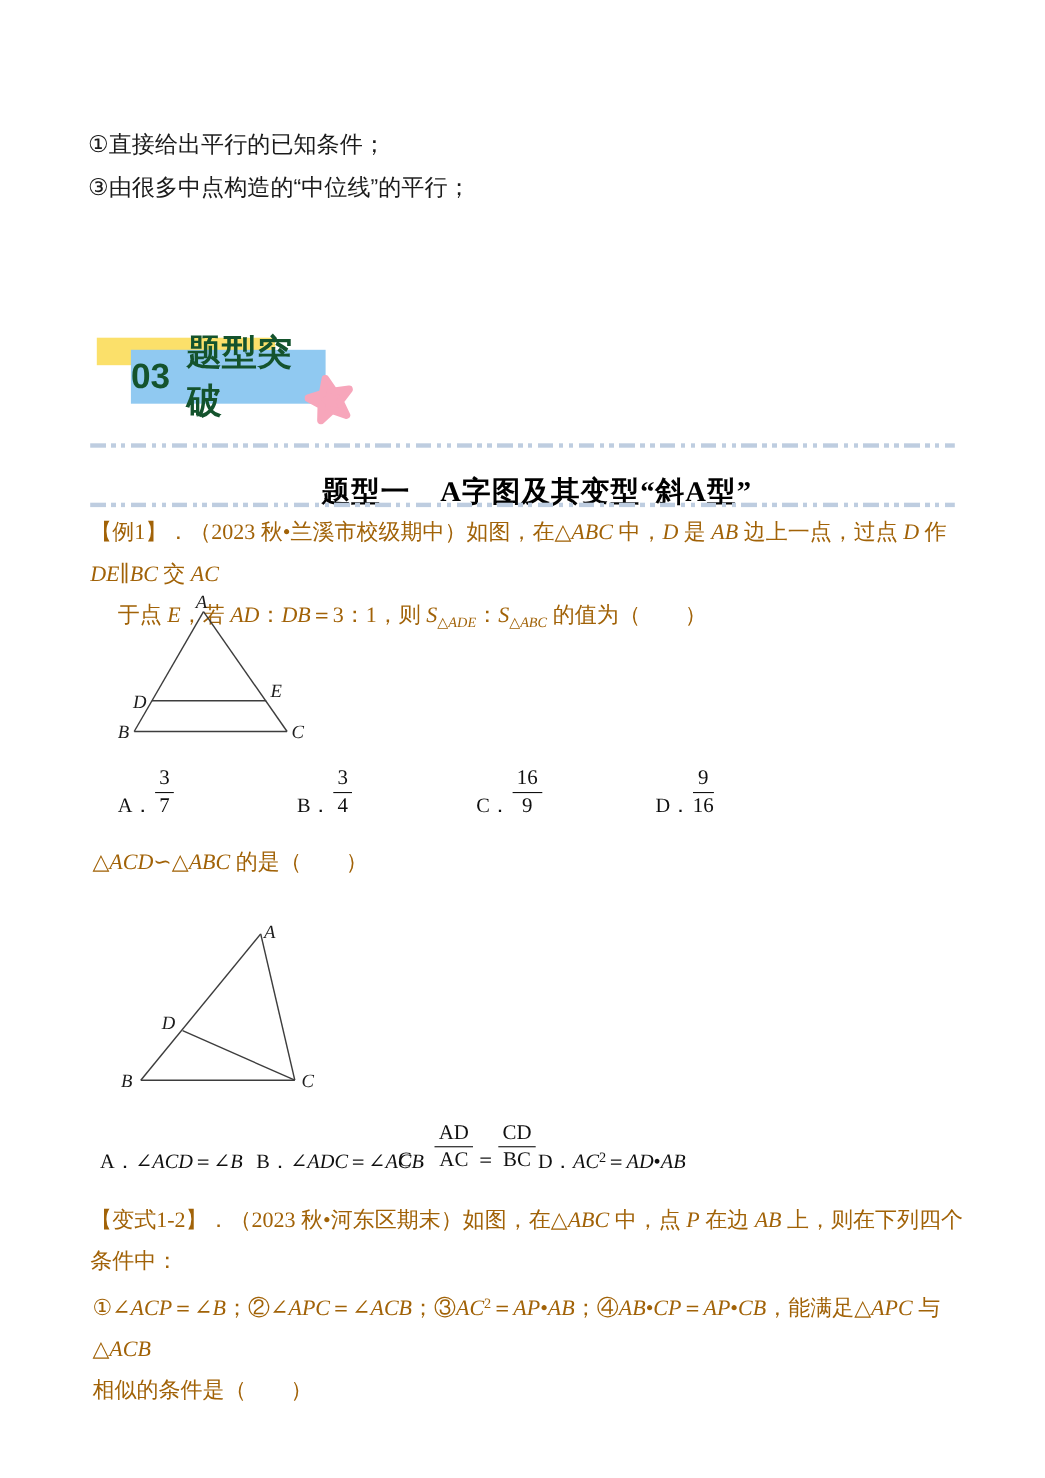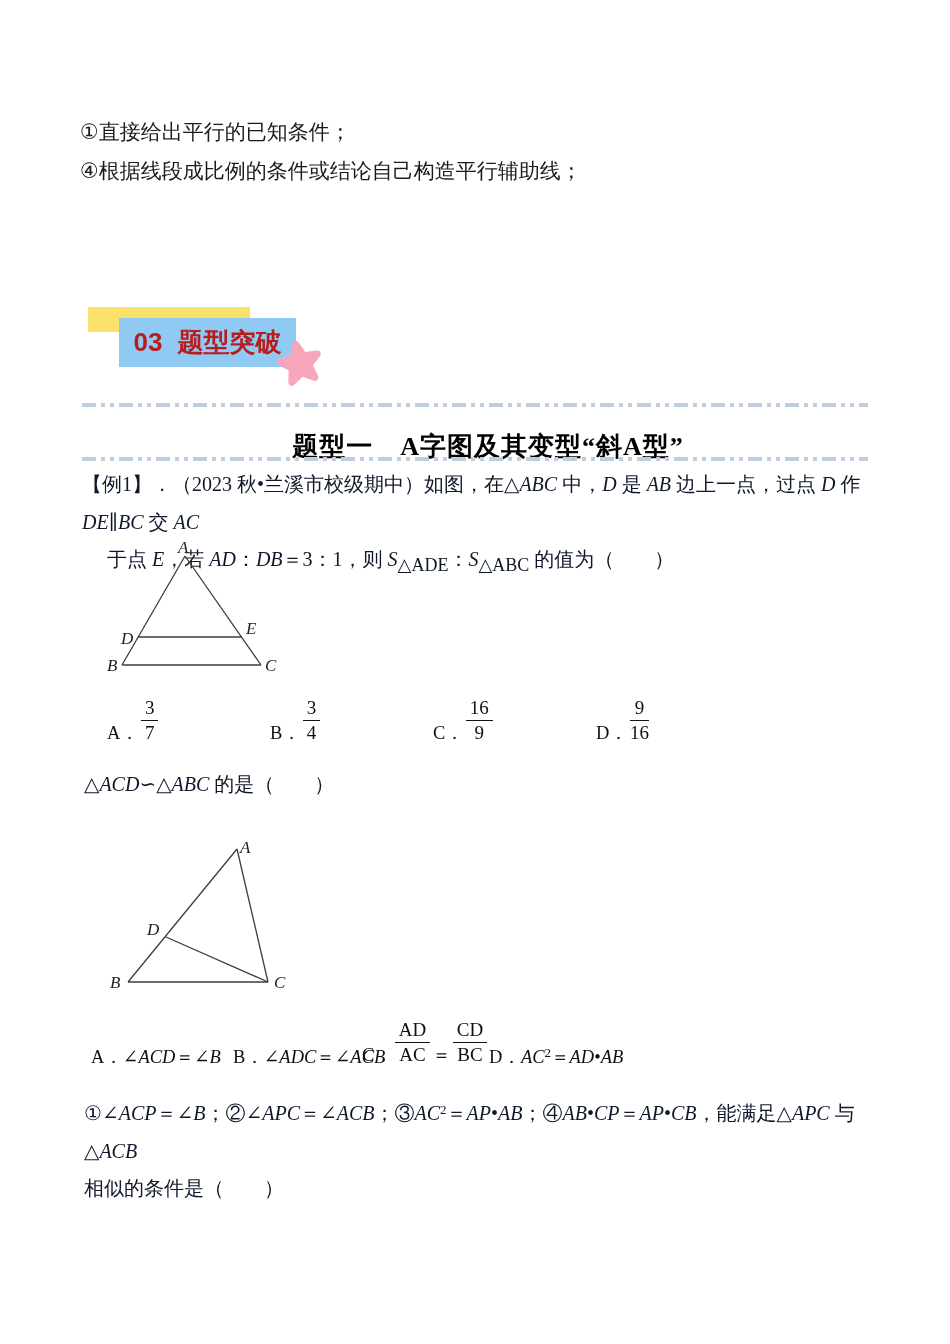--- a/index.html
+++ b/index.html
@@ -12,46 +12,46 @@
   .intro{
     position:absolute;left:80px;top:112px;width:820px;
     font:21px/39px "Liberation Sans","DejaVu Sans",sans-serif;color:#1b1b1b;
   }
   
   .badge-yellow{position:absolute;left:88px;top:307px;width:162px;height:25px;background:#FBE06A;}
   .badge-blue{
     position:absolute;left:119px;top:318px;width:177px;height:49px;background:#90C9F1;
     display:flex;align-items:center;justify-content:center;gap:15px;
     font-family:"Liberation Sans","DejaVu Sans",sans-serif;font-weight:bold;
-    font-size:26px;color:#b91c1c;
+    font-size:32px;color:#14532d;
   }
   .badge-star{position:absolute;left:277px;top:340px;}
   
   .sep{
     position:absolute;left:82px;width:786px;height:4px;
     background:repeating-linear-gradient(90deg,
       #BECDE0 0 14px, transparent 14px 19px,
       #BECDE0 19px 23px, transparent 23px 28px,
       #BECDE0 28px 32px, transparent 32px 37px);
   }
   .sep1{top:403px}.sep2{top:457px}
   .topic-title{
     position:absolute;left:82px;top:417px;width:786px;margin:13px;text-align:center;
     font:bold 26px/34px "Liberation Serif","DejaVu Serif",serif;color:#000;letter-spacing:1px;
   }
   
   .problem{
     position:absolute;left:82px;width:810px;
-    font-size:20px;line-height:37.5px;color:#0f172a;
+    font-size:20px;line-height:37.5px;color:#a16207;
   }
   .p-ex1{top:466px}.p-v11{top:766px}.p-v12{top:1091px}
   .cont{margin-left:25px}
   .cont2{margin-left:2px}
   .vi{font-style:italic;}
-  .sub{font-size:18px;vertical-align:-5px;}
+  .sub{font-size:13px;font-style:italic;vertical-align:-5px;}
   .sup{font-size:13px;vertical-align:6px;}
   
   .opts{position:absolute;left:0;width:950px;}
   .opts1{top:698px;height:48px;}
   .opts2{top:1020px;height:48px;}
   .opt{
     position:absolute;bottom:2px;white-space:nowrap;
     font-size:18.5px;line-height:1;color:#101010;
   }
   .o1-a{left:107px}.o1-b{left:270px}.o1-c{left:433px}.o1-d{left:596px}
@@ -69,21 +69,21 @@
   .fig line{stroke:#3d3d3d;stroke-width:1.3;}
   .fig text{font:italic 17px "Liberation Serif","DejaVu Serif",serif;fill:#1d1d1d;}
 </style>
 </head>
 <body>
 
 <div>
 
   <section class="intro">
     <div>①直接给出平行的已知条件；</div>
-    <div>④根据线段成比例的条件或结论自己构造平行辅助线；</div>
+    <div>③由很多中点构造的“中位线”的平行；</div>
   </section>
 
   <div class="badge-yellow"></div>
   <div class="badge-blue">
     <span>03</span>
     <span>题型突破</span>
   </div>
   <svg class="badge-star" width="46" height="46" viewBox="0 0 46 46">
     <path d="M0,-20 L5.3,-7.3 L19,-6.2 L8.6,2.8 L11.8,16.2 L0,9 L-11.8,16.2 L-8.6,2.8 L-19,-6.2 L-5.3,-7.3 Z" transform="translate(23,24) rotate(-12)" fill="#F7A6BB" stroke="#F7A6BB" stroke-width="7" stroke-linejoin="round"></path>
   </svg>
@@ -132,17 +132,18 @@
   </svg>
 
   <div class="opts opts2">
     <div class="opt o2-a"><span>A．∠</span><span class="vi">ACD</span><span>＝∠</span><span class="vi">B</span></div>
     <div class="opt o2-b"><span>B．∠</span><span class="vi">ADC</span><span>＝∠</span><span class="vi">ACB</span></div>
     <div class="opt o2-c"><span>C．</span><span class="frac"><span class="fnum">AD</span><span class="fden">AC</span></span><span>＝</span><span class="frac"><span class="fnum">CD</span><span class="fden">BC</span></span></div>
     <div class="opt o2-d"><span>D．</span><span class="vi">AC</span><span class="sup">2</span><span>＝</span><span class="vi">AD</span><span>•</span><span class="vi">AB</span></div>
   </div>
 
   <section class="problem p-v12">
+    <div><span>【变式1-2】．（2023 秋•河东区期末）如图，在△</span><span class="vi">ABC</span><span> 中，点 </span><span class="vi">P</span><span> 在边 </span><span class="vi">AB</span><span> 上，则在下列四个条件中：</span></div>
     <div class="cont2"><span>①∠</span><span class="vi">ACP</span><span>＝∠</span><span class="vi">B</span><span>；②∠</span><span class="vi">APC</span><span>＝∠</span><span class="vi">ACB</span><span>；③</span><span class="vi">AC</span><span class="sup">2</span><span>＝</span><span class="vi">AP</span><span>•</span><span class="vi">AB</span><span>；④</span><span class="vi">AB</span><span>•</span><span class="vi">CP</span><span>＝</span><span class="vi">AP</span><span>•</span><span class="vi">CB</span><span>，能满足△</span><span class="vi">APC</span><span> 与△</span><span class="vi">ACB</span></div>
     <div class="cont2"><span>相似的条件是（　　）</span></div>
   </section>
 
 </div>
 
 </body></html>

